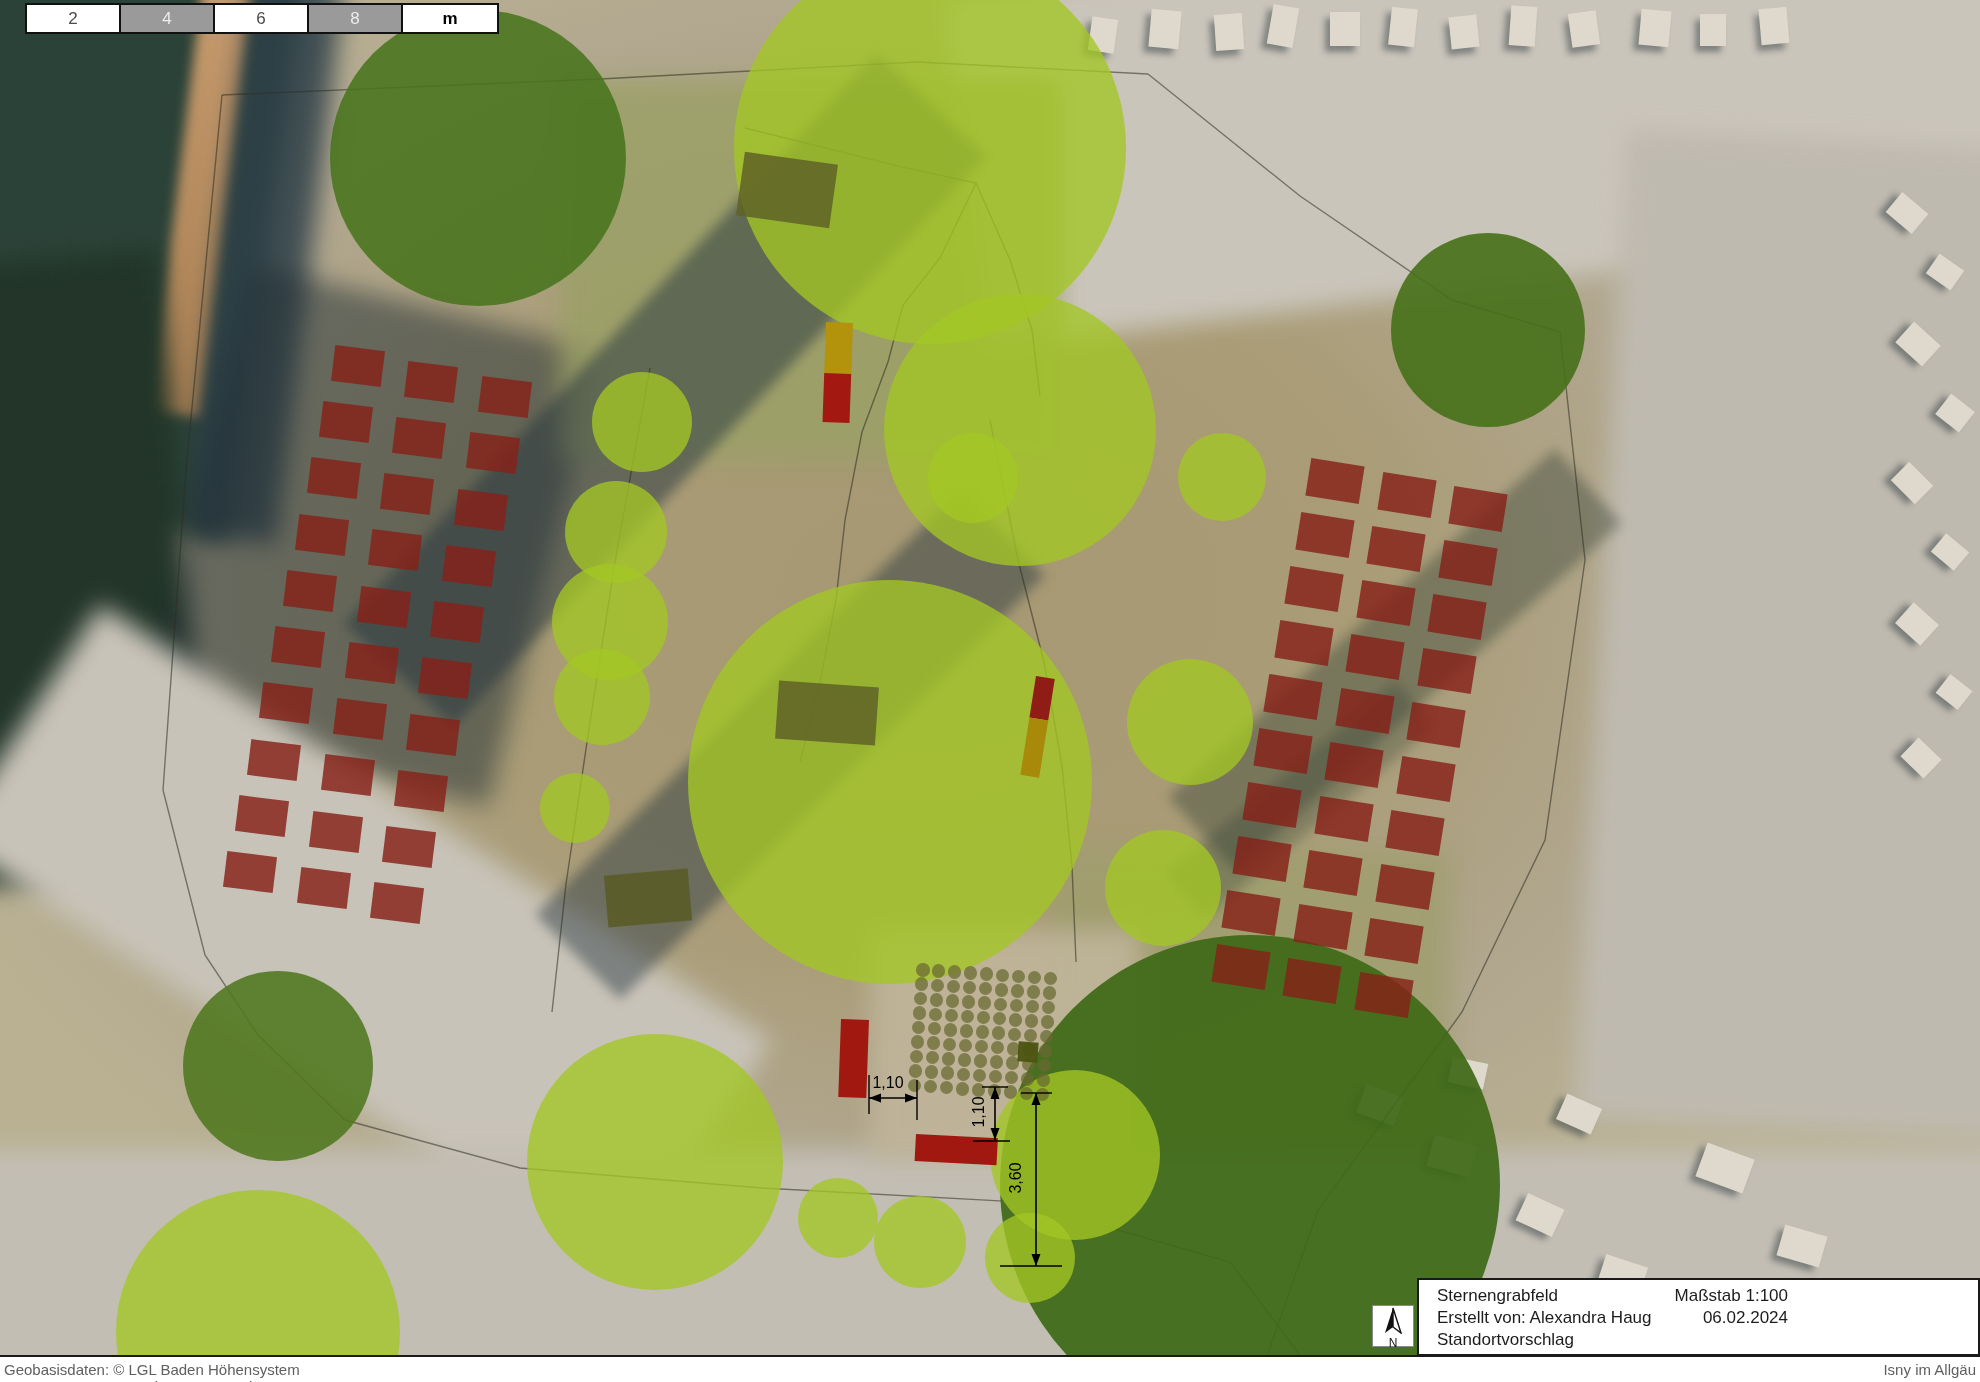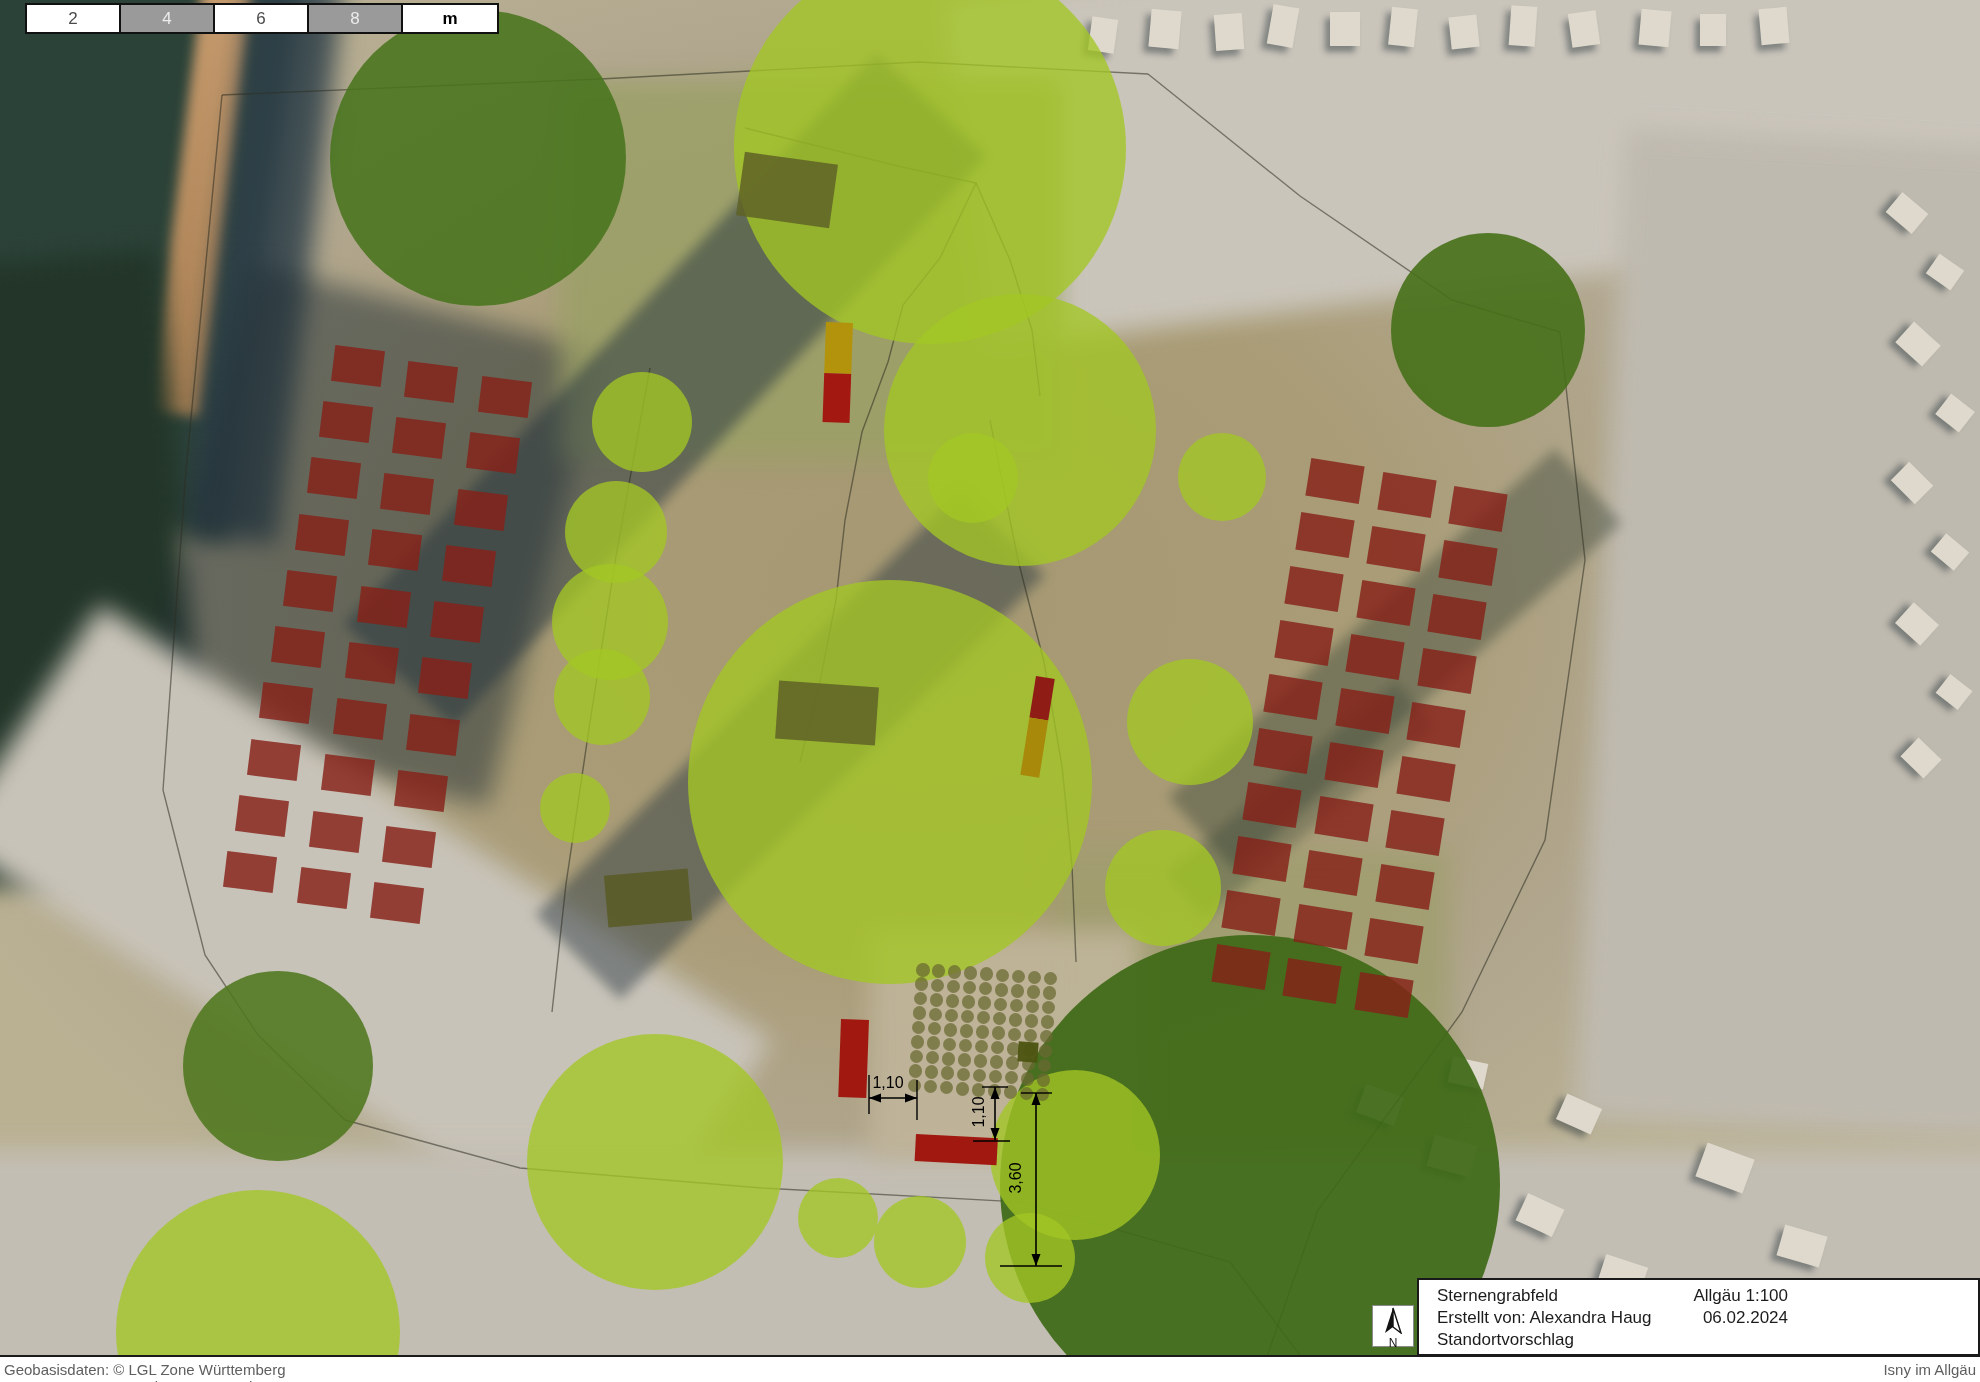--- a/index.html
+++ b/index.html
@@ -327,24 +327,24 @@
         <polygon points="20,2 12,27 20,21" fill="#111"></polygon>
         <polygon points="20,2 28,27 20,21" fill="#fff" stroke="#111" stroke-width="1.4"></polygon>
       </svg>
       <div class="nlabel">N</div>
     </div>
 
     <div id="titleblock">
       <div class="tl" style="top:6px;">Sternengrabfeld</div>
       <div class="tl" style="top:28px;">Erstellt von: Alexandra Haug</div>
       <div class="tl" style="top:50px;">Standortvorschlag</div>
-      <div class="tr" style="top:6px;">Allgäu 1:100</div>
+      <div class="tr" style="top:6px;">Maßstab 1:100</div>
       <div class="tr" style="top:28px;">06.02.2024</div>
     </div>
   </div>
 
   <div id="attrib">
-    <div class="a" style="left:4px;top:4px;">Geobasisdaten: © LGL Zone Württemberg</div>
+    <div class="a" style="left:4px;top:4px;">Geobasisdaten: © LGL Baden Höhensystem</div>
     <div class="a" style="left:4px;top:21px;">Lagesystem UTM Nord, Zone 32, Höhensystem NHN DHHN2016 Status 170</div>
     <div class="a" style="right:4px;top:4px;">Isny im Allgäu</div>
   </div>
 
 </div>
 
 </body></html>

